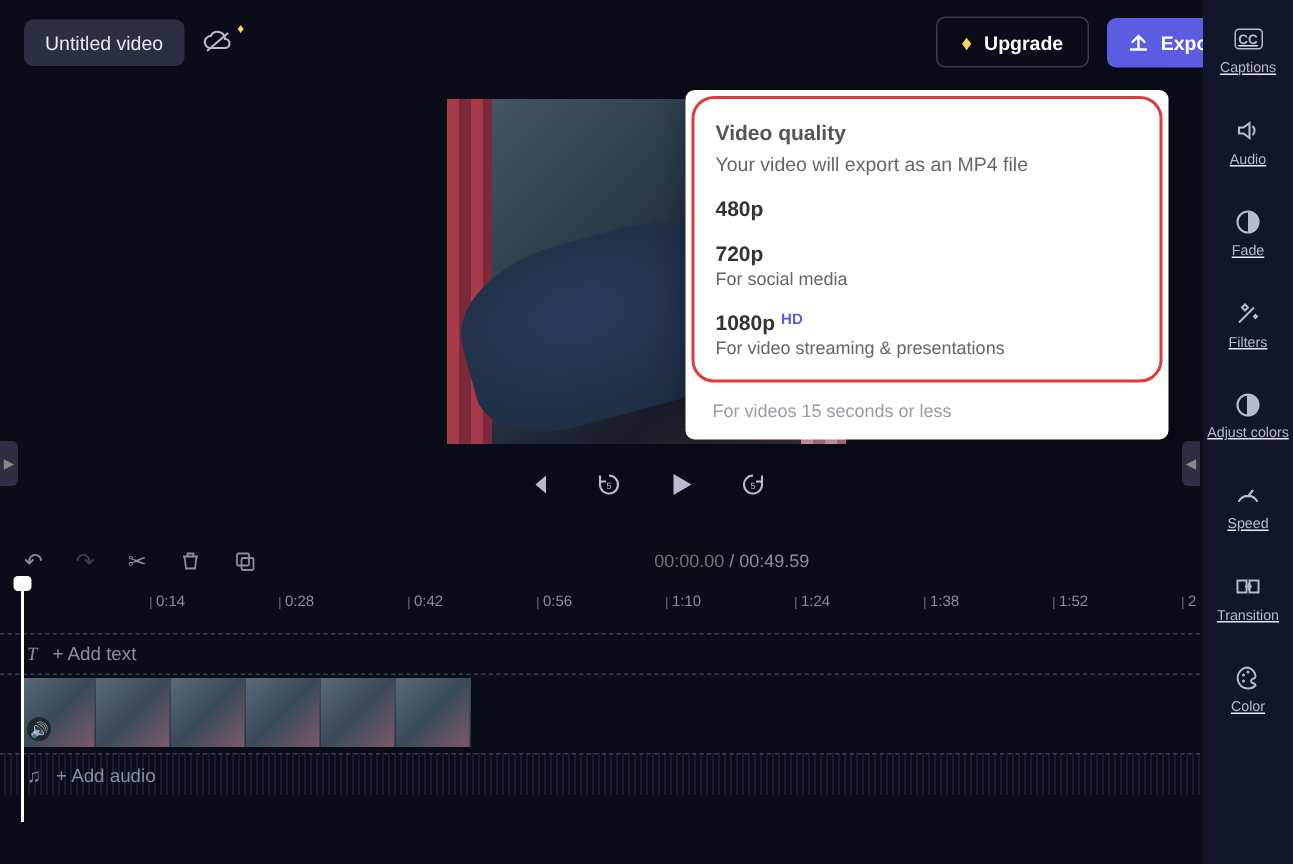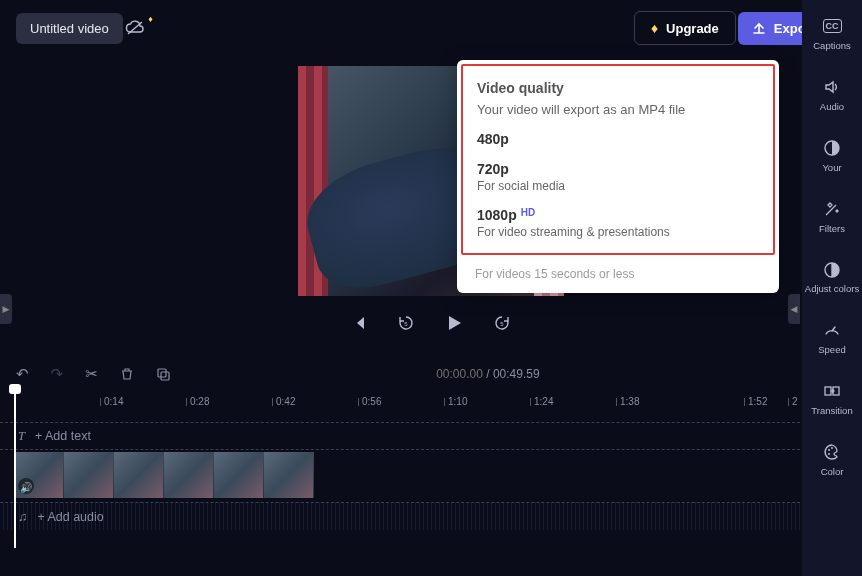--- a/index.html
+++ b/index.html
@@ -10,21 +10,21 @@
     width: 862px;
     height: 576px;
     overflow: hidden;
     position: relative;
   }
   .topbar {
     display: flex;
     align-items: center;
     padding: 10px 16px;
     height: 56px;
-    gap: 2px;
+    gap: 12px;
   }
   .title-chip {
     background: #2c2f42;
     border-radius: 6px;
     padding: 8px 14px;
     font-size: 13px;
     color: #e8e8f0;
   }
   .cloud-icon {
     position: relative;
@@ -126,21 +126,21 @@
     width: 322px;
     background: #fff;
     border-radius: 6px;
     color: #222;
     z-index: 10;
     box-shadow: 0 4px 20px rgba(0,0,0,0.3);
     padding-bottom: 12px;
   }
   .red-box {
     border: 2px solid #e03a3a;
-    border-radius: 2px;
+    border-radius: 15px;
     margin: 4px 4px 0 4px;
     padding: 14px 14px 14px 14px;
   }
   .dd-heading {
     font-size: 14px;
     font-weight: 600;
     color: #555;
     margin-bottom: 6px;
   }
   .dd-sub {
@@ -197,20 +197,21 @@
     top: 0;
     width: 60px;
     height: 576px;
     background: #13152a;
     display: flex;
     flex-direction: column;
     align-items: center;
     padding-top: 12px;
     gap: 18px;
     z-index: 5;
+    text-decoration: underline;
   }
   .side-item {
     display: flex;
     flex-direction: column;
     align-items: center;
     gap: 4px;
     color: #b8bbd0;
     cursor: pointer;
     width: 100%;
     padding: 4px 0;
@@ -462,21 +463,21 @@
     </div>
   <div class="tick" style="left:444px">
       <span>1:10</span>
     </div>
   <div class="tick" style="left:530px">
       <span>1:24</span>
     </div>
   <div class="tick" style="left:616px">
       <span>1:38</span>
     </div>
-  <div class="tick" style="left:744px">
+  <div class="tick" style="left:702px">
       <span>1:52</span>
     </div>
   <div class="tick" style="left:788px">
       <span>2</span>
     </div>
 </div>
 
 <div class="track-area">
   <div class="track thin">
     <span style="font-family:serif;font-style:italic">T</span>
@@ -511,21 +512,21 @@
       </span>
     <span class="lbl">Audio</span>
   </div>
   <div class="side-item">
     <span class="ico">
         <svg width="18" height="18" viewBox="0 0 18 18">
           <circle cx="9" cy="9" r="7" stroke="#b8bbd0" fill="none" stroke-width="1.4"></circle>
           <path d="M9 2a7 7 0 0 1 0 14" fill="#b8bbd0"></path>
         </svg>
       </span>
-    <span class="lbl">Your</span>
+    <span class="lbl">Fade</span>
   </div>
   <div class="side-item">
     <span class="ico">
         <svg width="18" height="18" viewBox="0 0 18 18">
           <path d="M3 15L13 5m-8 0l2-2 2 2-2 2-2-2zm8 6l1-1 1 1-1 1-1-1z" stroke="#b8bbd0" fill="none" stroke-width="1.3"></path>
         </svg>
       </span>
     <span class="lbl">Filters</span>
   </div>
   <div class="side-item">

